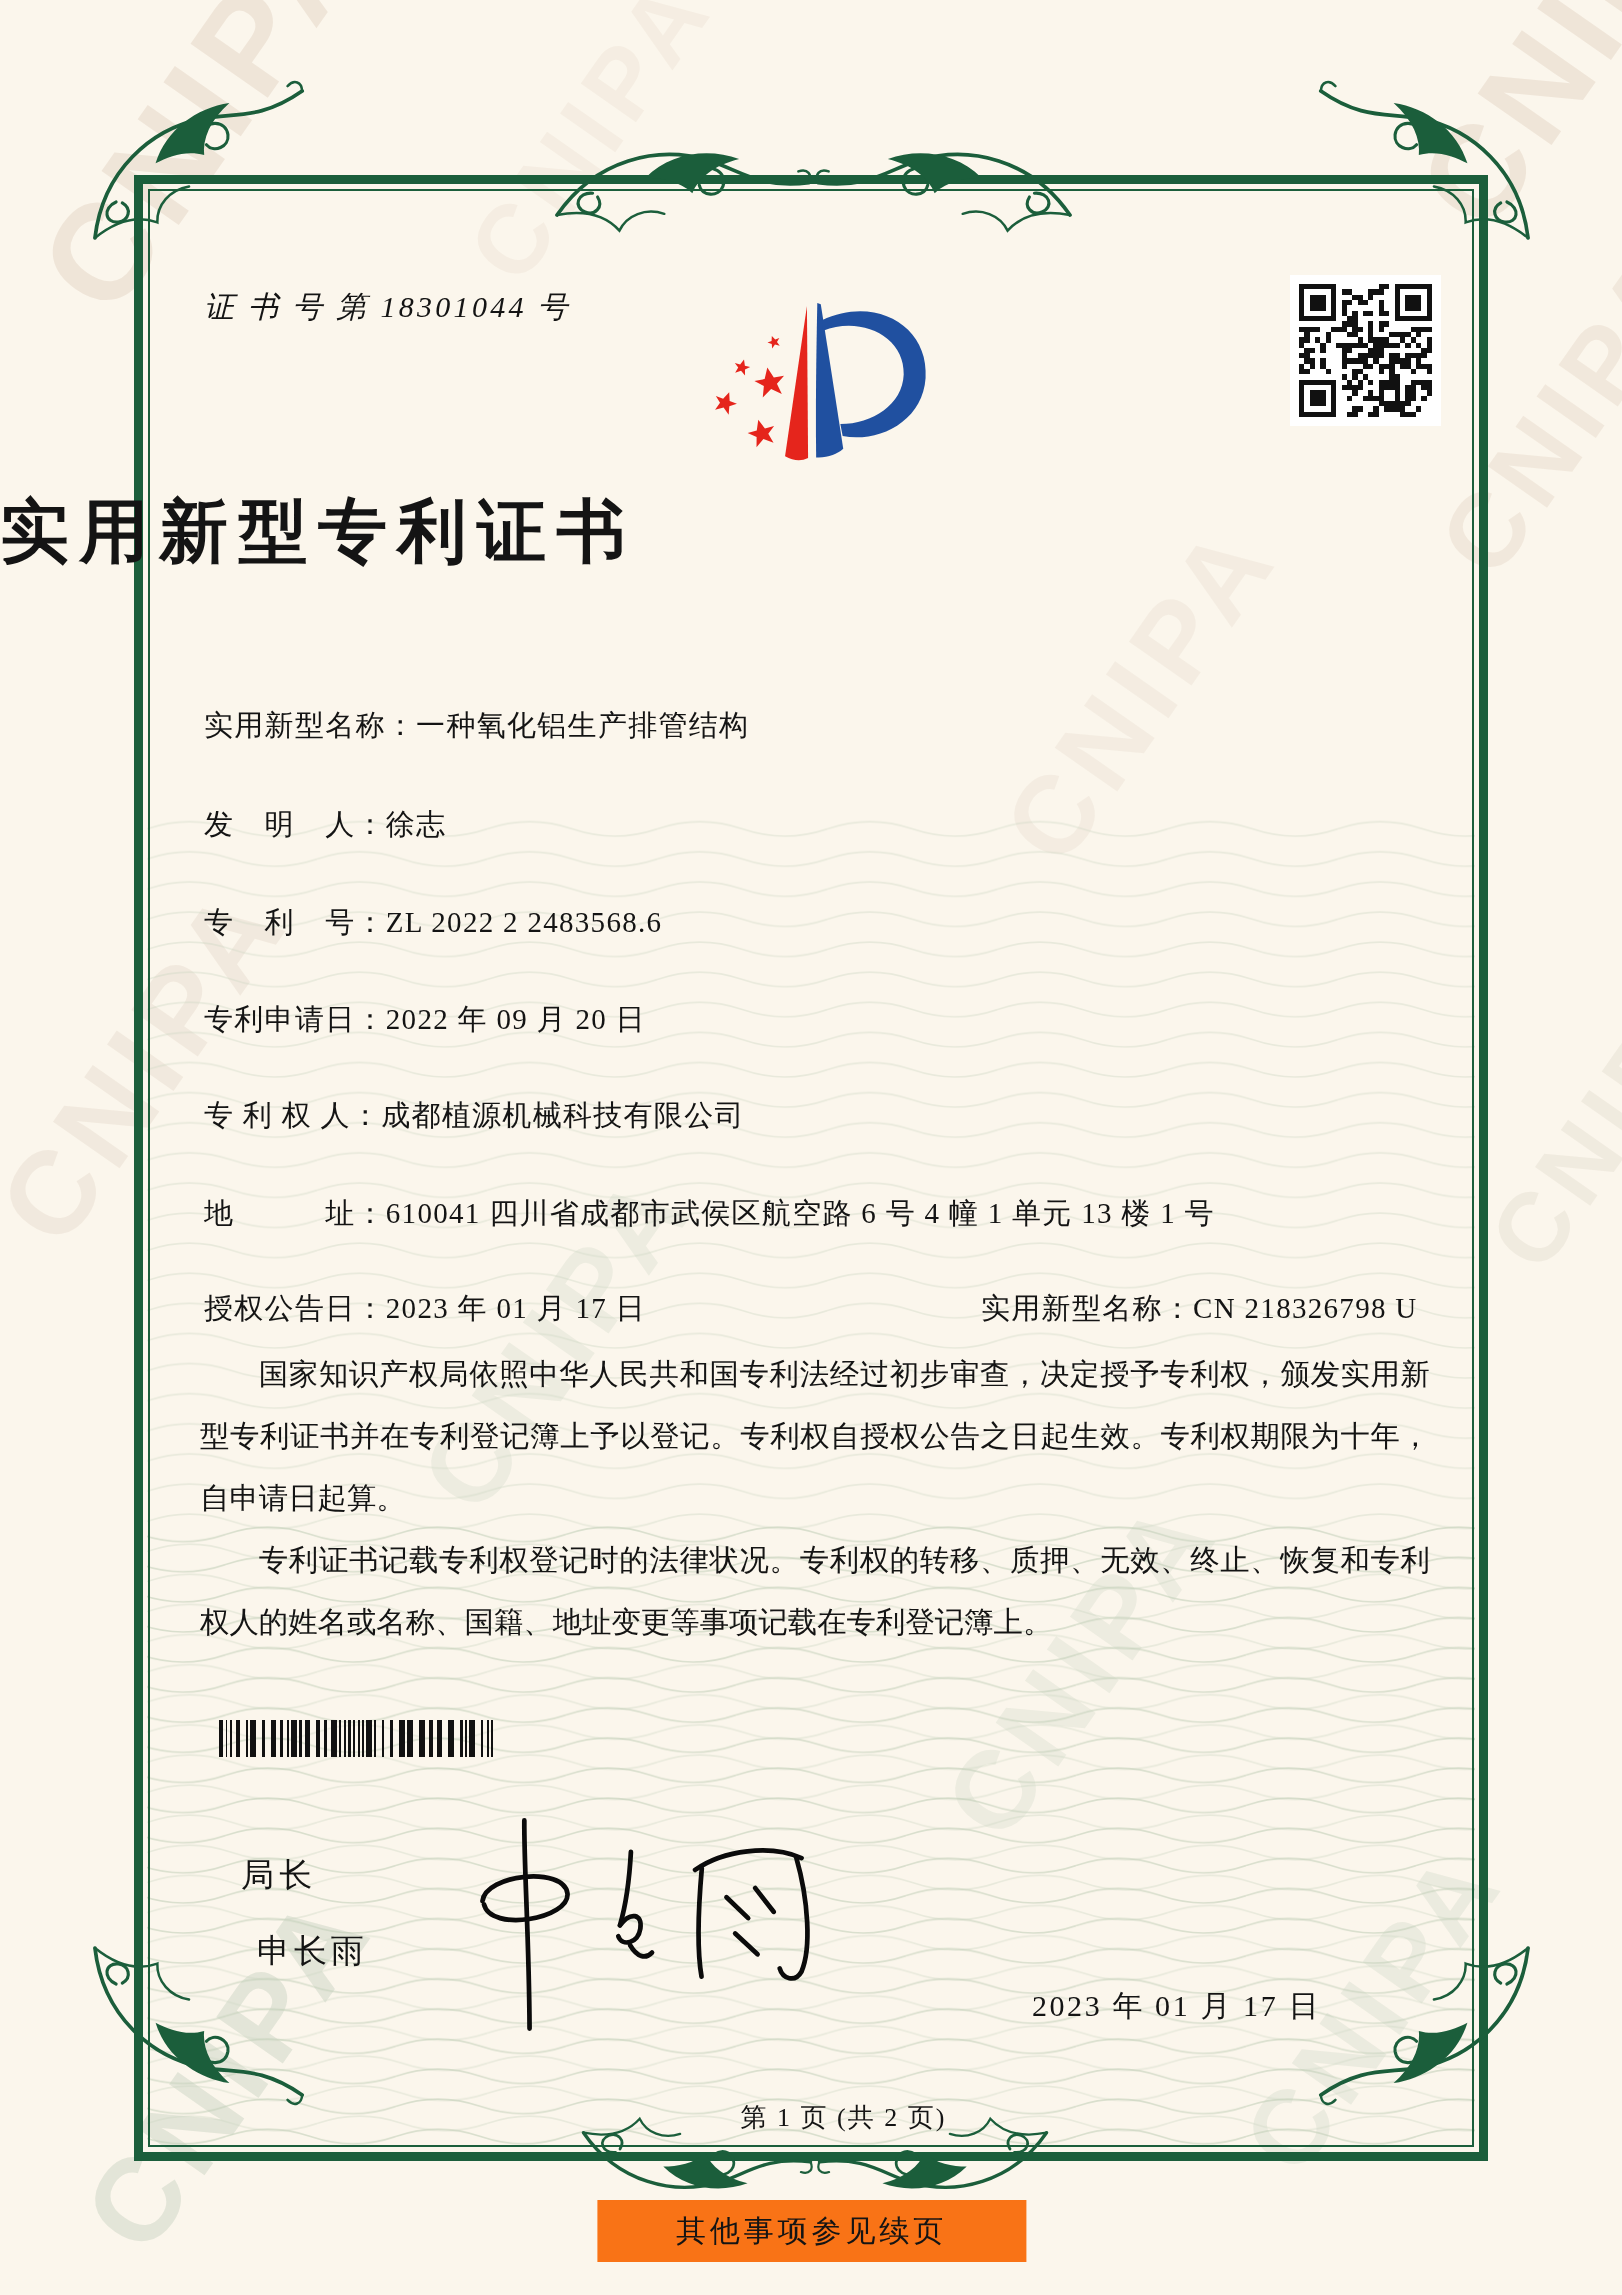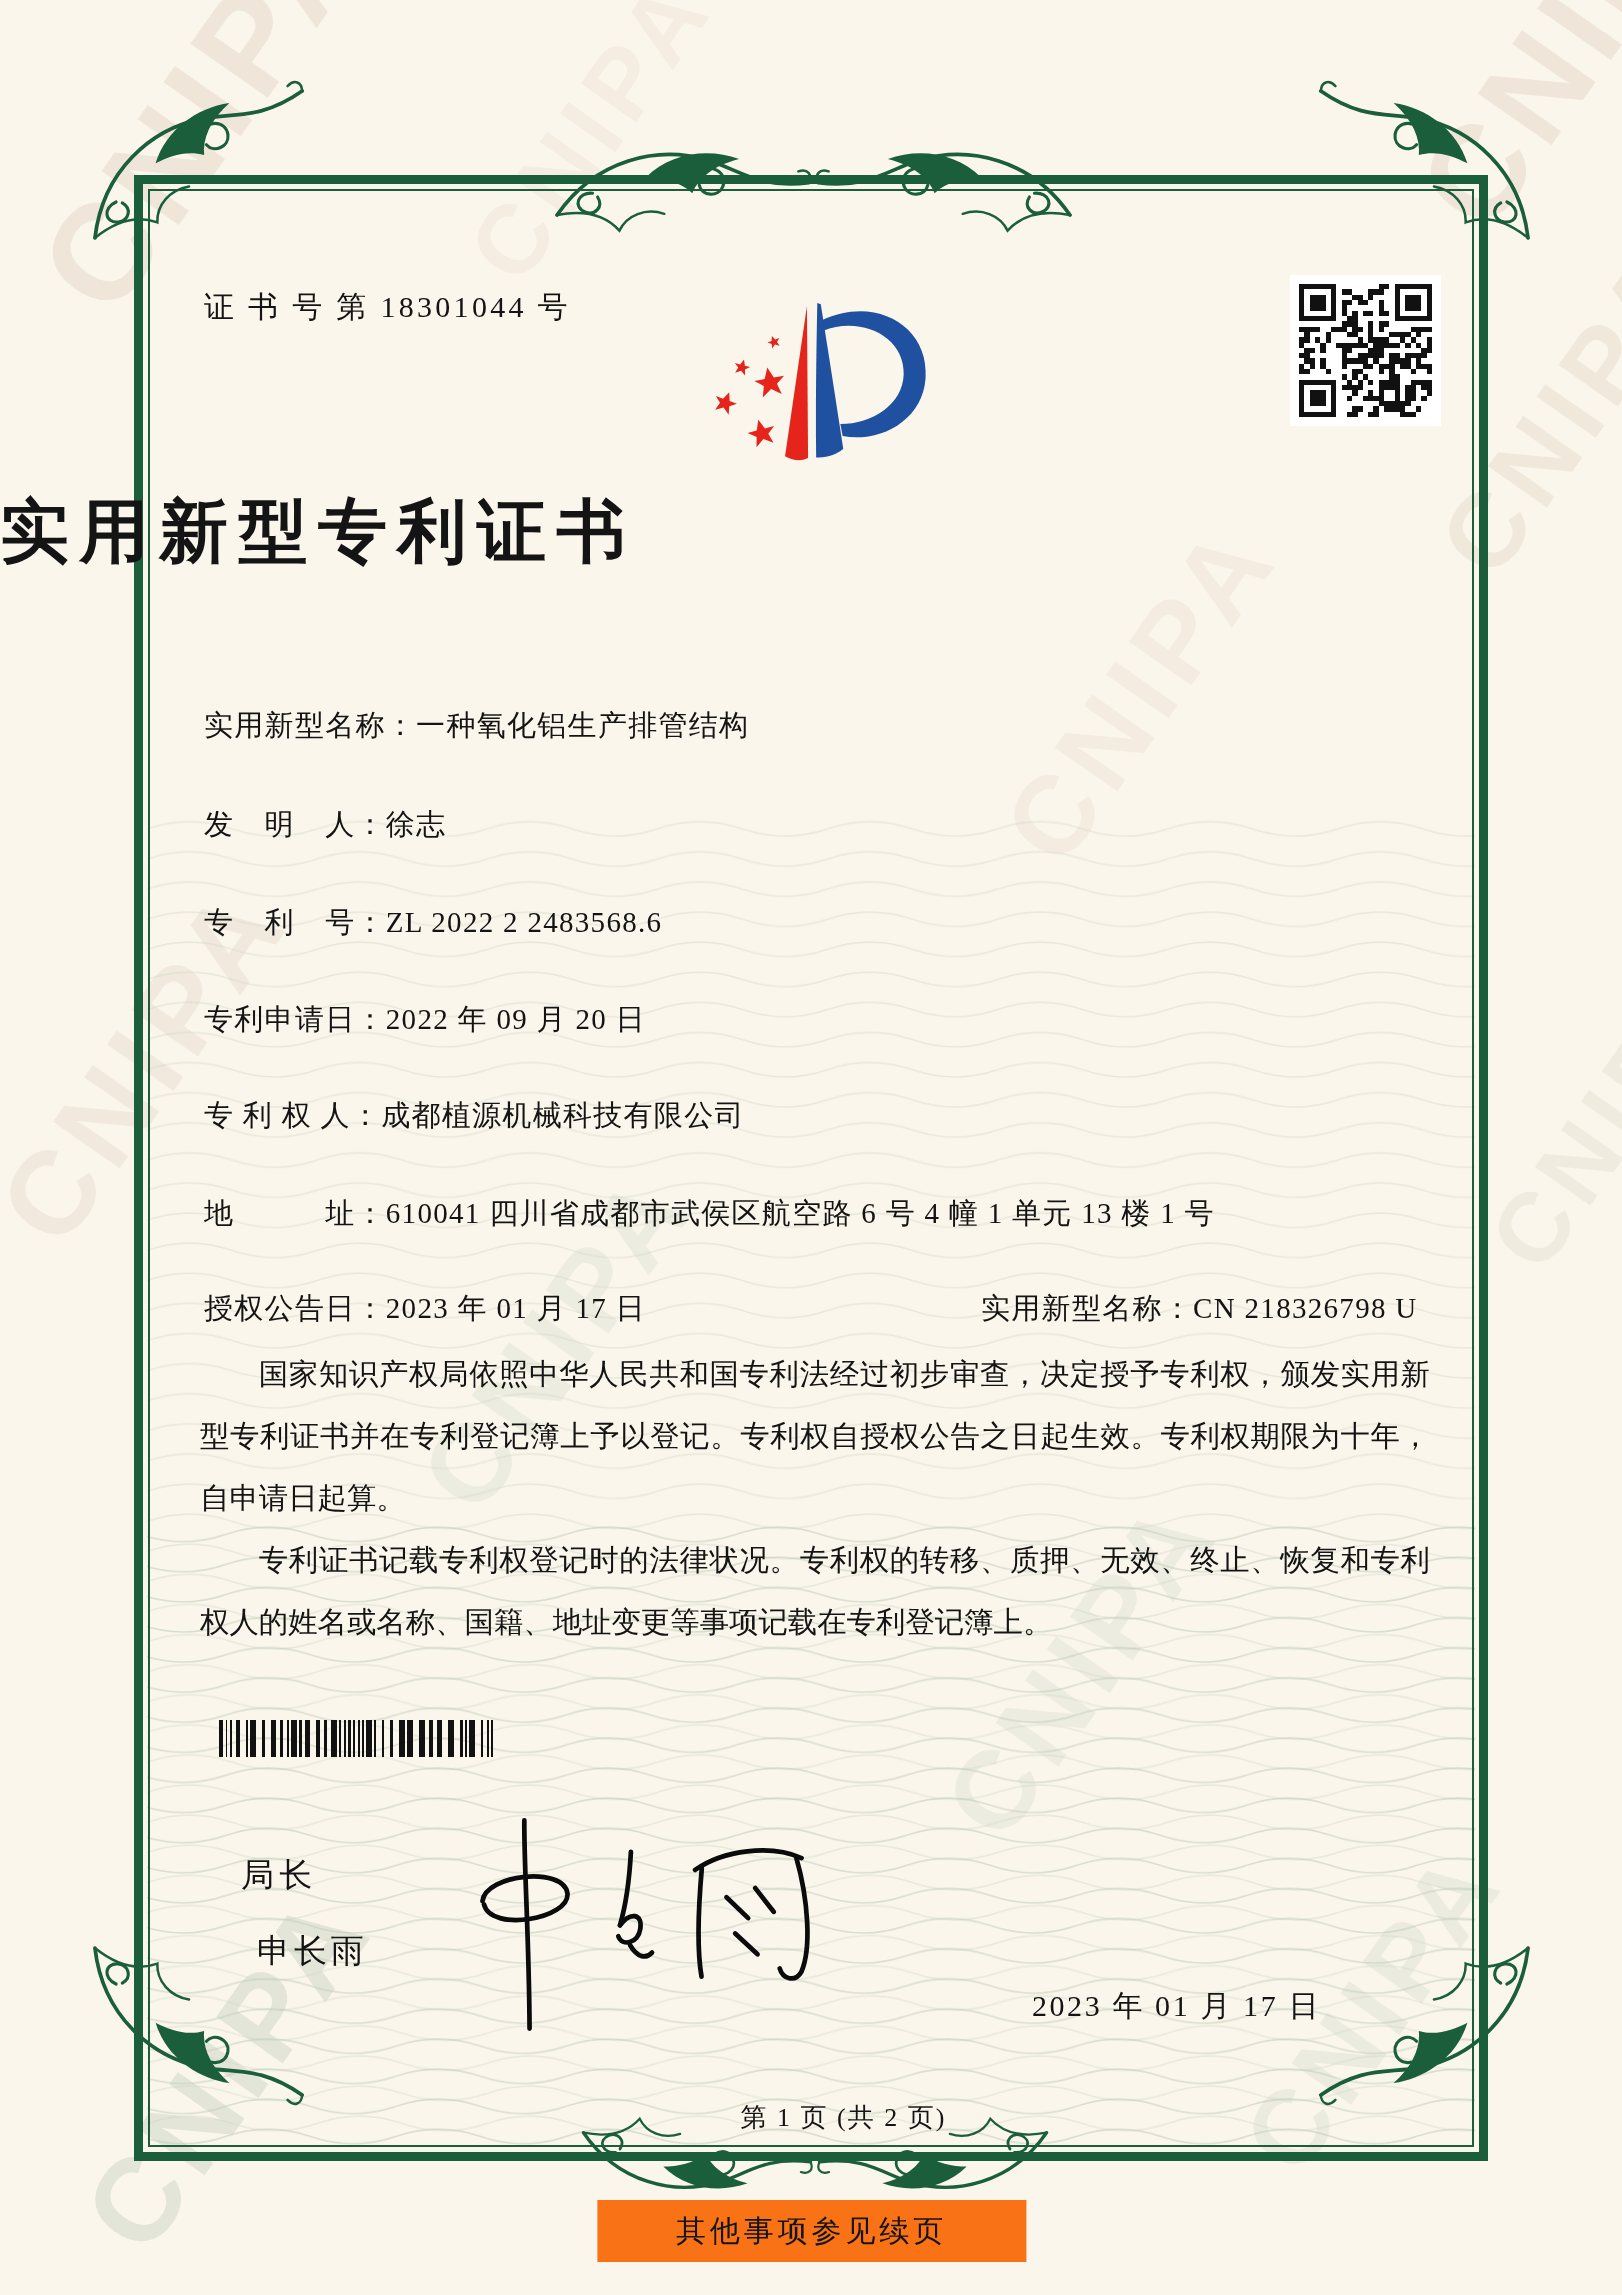--- a/index.html
+++ b/index.html
@@ -6,21 +6,21 @@
   .page{position:relative;width:1623px;height:2295px;background:#fbf6ec;overflow:hidden;
         font-family:"Liberation Serif","DejaVu Serif",serif;color:#141414;}
   
   .wm{position:absolute;font-family:"Liberation Sans","DejaVu Sans",sans-serif;font-weight:bold;
       letter-spacing:9.2px;white-space:nowrap;transform:rotate(-55deg);pointer-events:none;}
   
   .frame{position:absolute;left:134px;top:175px;width:1336px;height:1968px;border:9.2px solid #1b5e3b;}
   .frame-inner{position:absolute;left:5.2px;top:5.2px;right:5.2px;bottom:5.2px;border:2.6px solid #1b5e3b;}
   .orn{position:absolute;color:#1b5e3b;}
   
-  .cert-no{position:absolute;left:204px;top:287px;font-size:30px;letter-spacing:3.3px;}
+  .cert-no{position:absolute;left:204px;top:287px;font-size:30px;letter-spacing:3.3px;font-style:italic;}
   .logo{position:absolute;left:671px;top:267px;width:288px;height:208px;}
   .qr{position:absolute;left:1290px;top:275px;width:133px;height:133px;background:#fff;padding:9.2px;}
   .qr svg{width:100%;height:100%;}
   .title{position:absolute;left:0;top:486px;width:100%;text-align:left;
          font-size:69px;font-weight:bold;letter-spacing:10.5px;}
   .field{position:absolute;left:204px;font-size:29px;letter-spacing:1.3px;white-space:nowrap;margin-top:12px;}
   .grant-no{position:absolute;left:777px;top:0;}
   .body-text{position:absolute;left:200px;top:1343px;width:1230px;}
   .body-text p{margin:0;font-size:29.4px;line-height:62px;text-indent:2em;text-align:justify;}
   .barcode{position:absolute;left:219px;top:1720px;width:277px;height:37px;}

